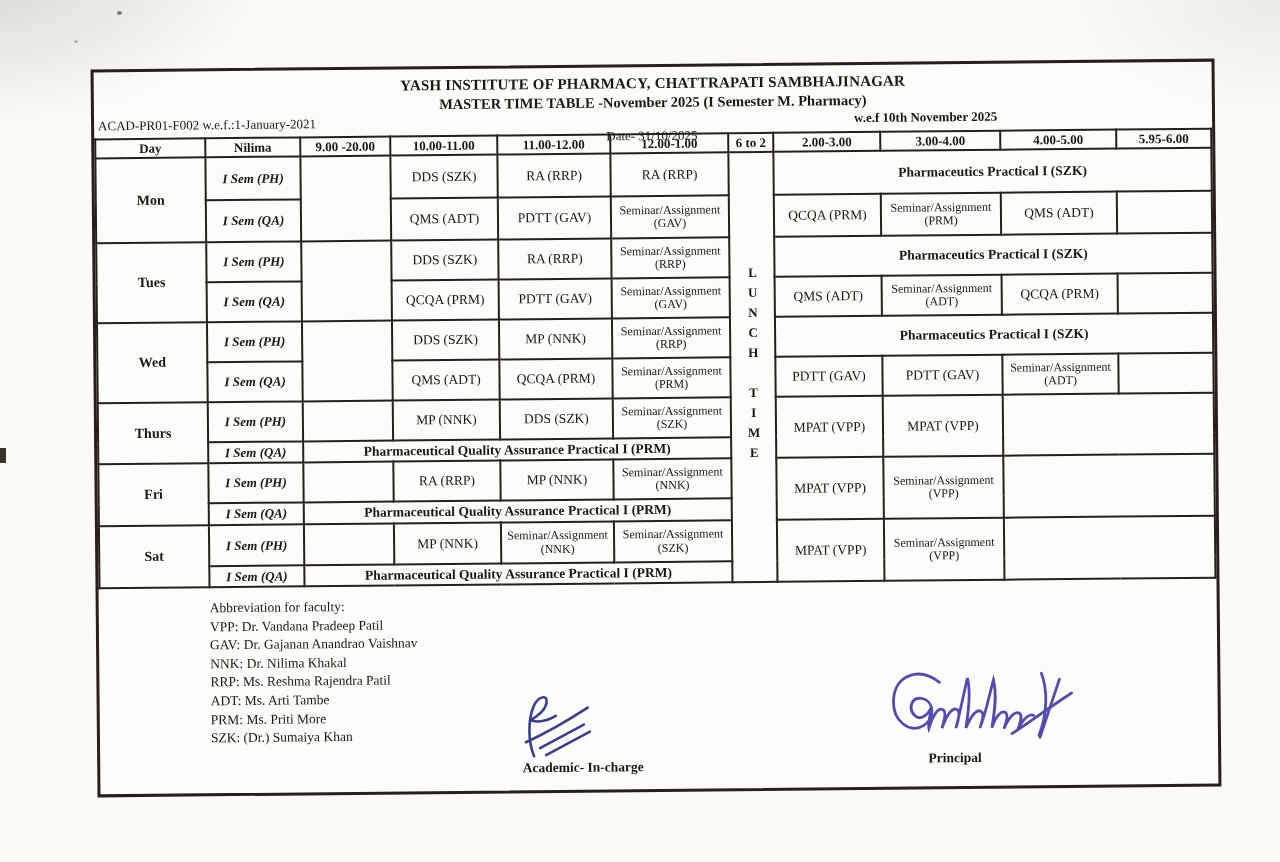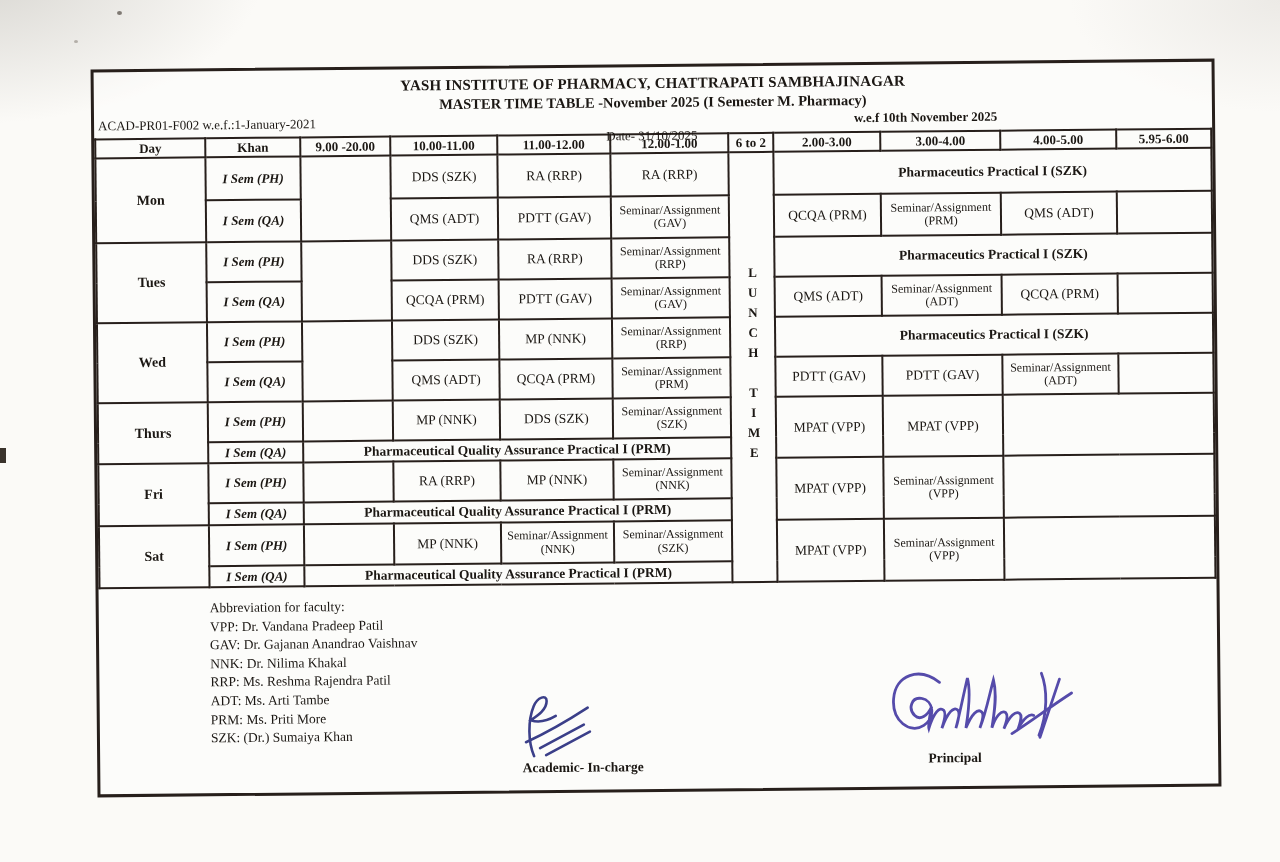--- a/index.html
+++ b/index.html
@@ -75,21 +75,21 @@
         <col style="width:45px">
         <col style="width:107px">
       <col style="width:120px">
         <col style="width:116px">
         <col>
     </colgroup>
 
     <tbody>
         <tr class="h19">
       <th>Day</th>
-      <th>Khan</th>
+      <th>Nilima</th>
       <th>9.00 -20.00</th>
       <th>10.00-11.00</th>
       <th>11.00-12.00</th>
       <th>12.00-1.00</th>
       <th>6 to 2</th>
       <th>2.00-3.00</th>
       <th>3.00-4.00</th>
       <th>4.00-5.00</th>
       <th>5.95-6.00</th>
     </tr>

